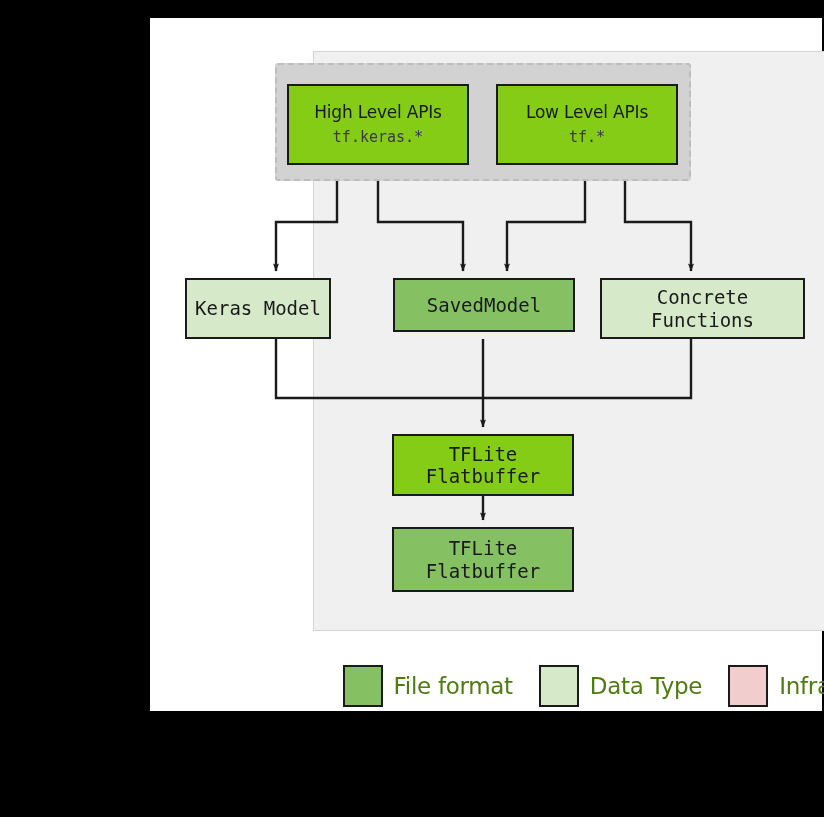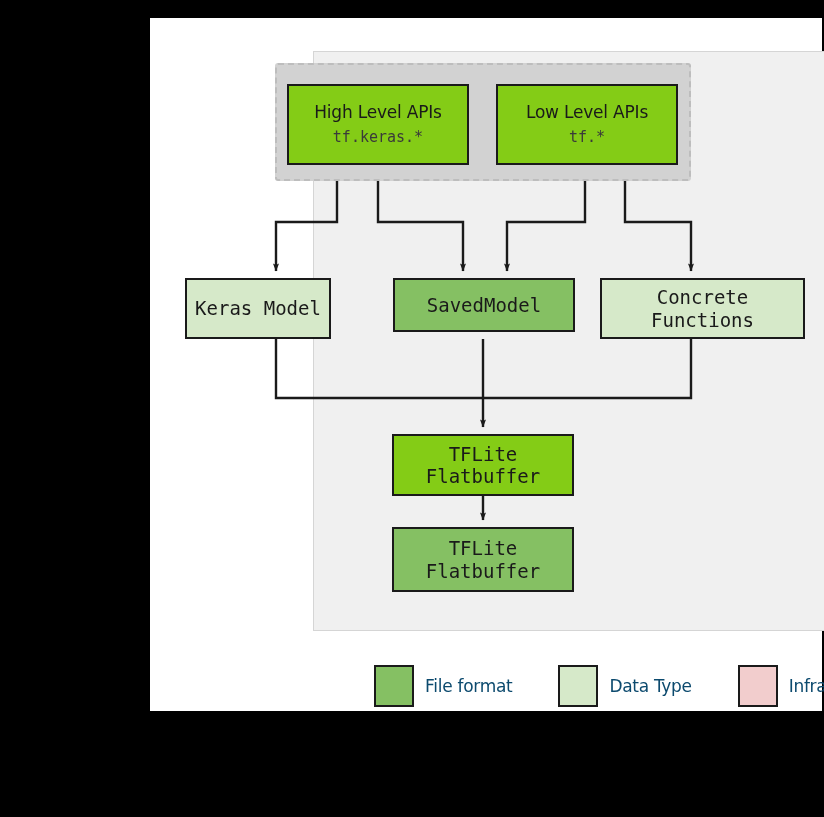--- a/index.html
+++ b/index.html
@@ -112,34 +112,34 @@
     display: flex;
     align-items: center;
     justify-content: center;
     gap: 14px;
   }
   .legend-item {
     display: flex;
     align-items: center;
     gap: 11px;
   }
-  .legend-item + .legend-item { margin-left: 32px; }
+  .legend-item + .legend-item { margin-left: 12px; }
   .swatch {
     width: 40px;
     height: 42px;
     border: 2.5px solid #1a1a1a;
     box-sizing: border-box;
   }
   .swatch.green  { background: #85c063; }
   .swatch.lgreen { background: #d6e9c9; }
   .swatch.pink   { background: #f2cdcd; }
   .legend-label {
     font-family: "DejaVu Sans", sans-serif;
-    font-size: 17px;
-    color: #0c4a6e;
+    font-size: 23px;
+    color: #4d7c0f;
     white-space: nowrap;
     letter-spacing: -0.3px;
   }
 </style>
 </head>
 <body>
 
 <div id="page-sheet">
 
   <div id="diagram-panel"></div>

